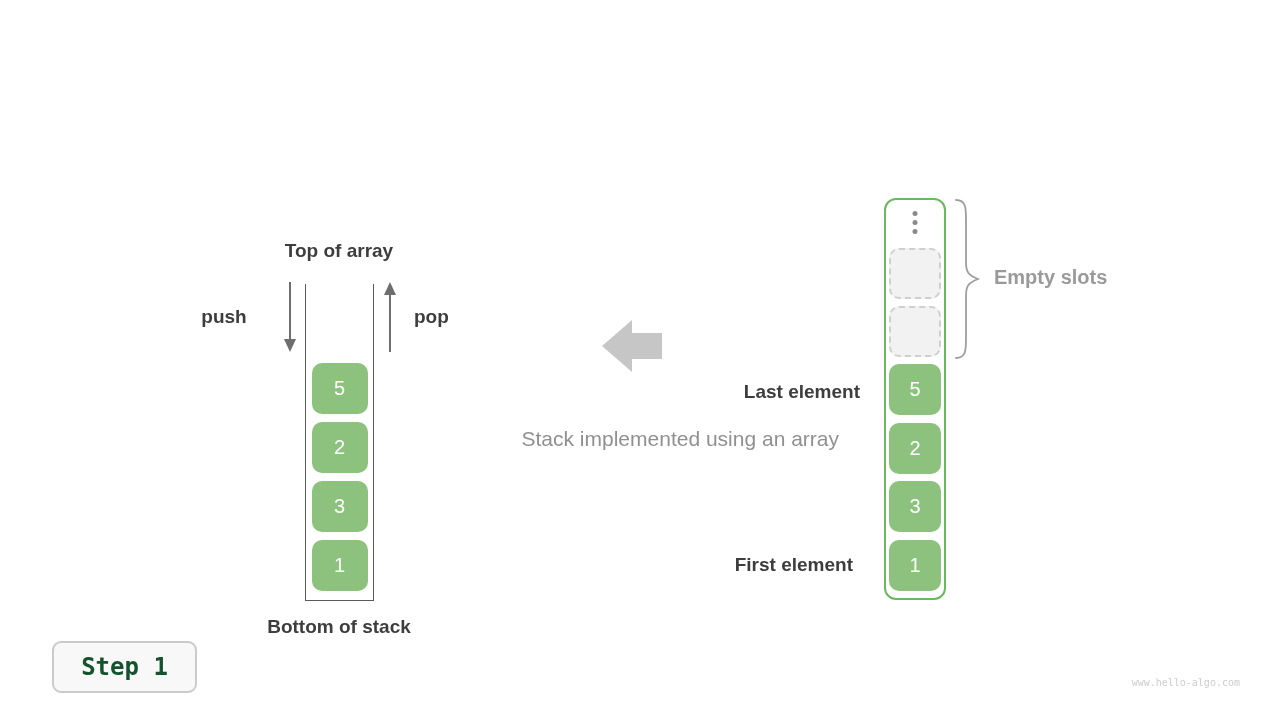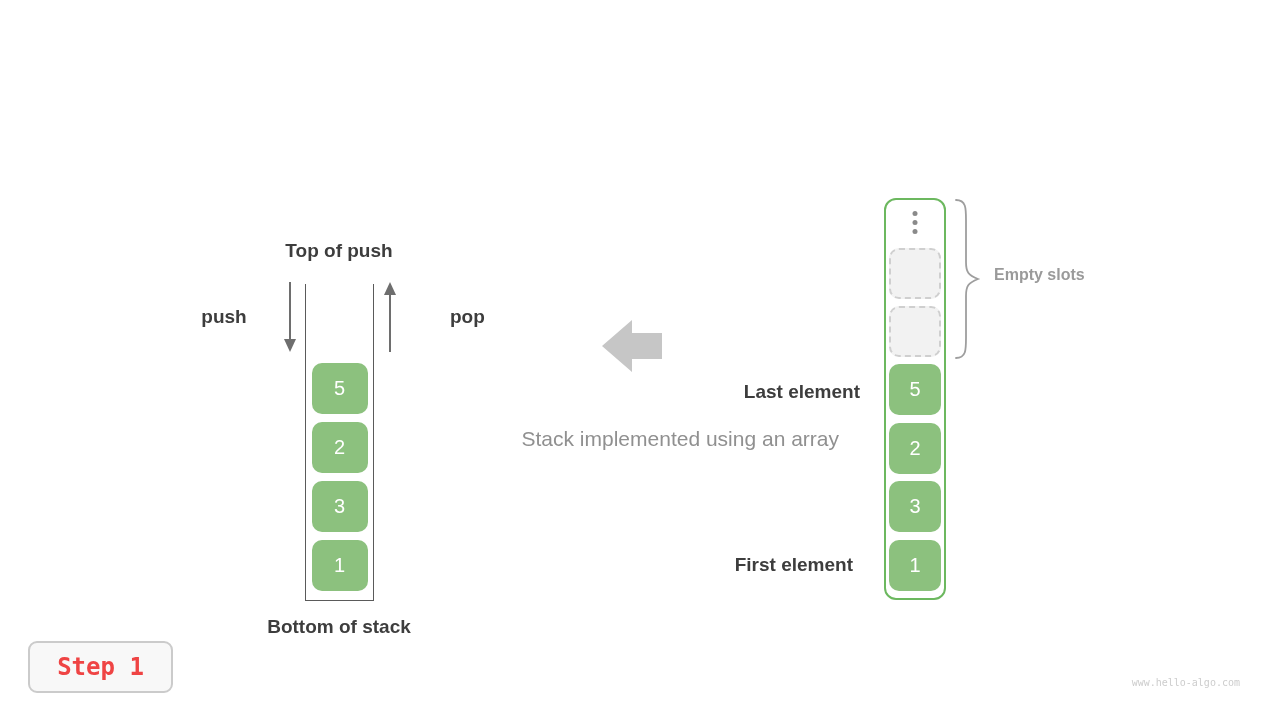--- a/index.html
+++ b/index.html
@@ -8,21 +8,21 @@
 
   .abs { position: absolute; }
 
   .label-dark {
     font-weight: bold;
     font-size: 19px;
     color: #3d3d3d;
   }
   .label-gray {
     font-weight: bold;
-    font-size: 16px;
+    font-size: 20px;
     color: #9a9a9a;
   }
 
   
   .stack-title { left: 239px; top: 240px; width: 200px; text-align: center; }
   .stack-bottom-title { left: 229px; top: 616px; width: 220px; text-align: center; }
 
   .stack-container {
     left: 305px; top: 284px; width: 69px; height: 317px;
     border-left: 1.5px solid #5a5a5a;
@@ -33,21 +33,21 @@
   }
 
   .cell {
     width: 56px; height: 51px; border-radius: 10px;
     background: #8cc17e;
     color: #ffffff; font-size: 20px; font-weight: 500;
     display: flex; align-items: center; justify-content: center;
   }
 
   .push-label { left: 179px; top: 306px; width: 90px; text-align: center; }
-  .pop-label  { left: 414px; top: 306px; width: 90px; text-align: left; margin-left: 36px; }
+  .pop-label  { left: 414px; top: 306px; width: 90px; text-align: left; }
 
   
   .caption {
     left: 439px; top: 427px; width: 400px; text-align: right;
     font-size: 21px; color: #909090;
   }
 
   
   .array-container {
     left: 884px; top: 198px; width: 62px; height: 402px;
@@ -74,36 +74,36 @@
     display: flex; flex-direction: column; gap: 4px; align-items: center;
     position: absolute; }
   .dot { width: 5px; height: 5px; border-radius: 50%; background: #8a8a8a; }
 
   .empty-slots-label { left: 994px; top: 266px; }
   .last-element-label  { left: 640px; top: 381px; width: 220px; text-align: right; }
   .first-element-label { left: 640px; top: 554px; width: 213px; text-align: right; }
 
   
   .step-chip {
-    left: 28px; top: 641px; width: 145px; height: 52px;
+    left: 52px; top: 641px; width: 145px; height: 52px;
     border: 2px solid #cbcbcb; border-radius: 9px; background: #f8f8f8;
     display: flex; align-items: center; justify-content: center;
     font-family: "DejaVu Sans Mono", monospace;
-    font-weight: bold; font-size: 24px; color: #ef4444;
+    font-weight: bold; font-size: 24px; color: #14532d;
   }
   .watermark {
     left: 1010px; top: 677px; width: 230px; text-align: right;
     font-family: "DejaVu Sans Mono", monospace;
     font-size: 10px; color: #cdcdcd;
   }
 </style>
 </head>
 <body>
 
-<div class="abs label-dark stack-title">Top of push</div>
+<div class="abs label-dark stack-title">Top of array</div>
 
 <div class="abs label-dark push-label">push</div>
 <svg class="abs" style="left:283px;top:282px;" width="14" height="70">
   <line x1="7" y1="0" x2="7" y2="58" stroke="#6e6e6e" stroke-width="2"></line>
   <polygon points="1,57 13,57 7,70" fill="#6e6e6e"></polygon>
 </svg>
 
 <div class="abs label-dark pop-label">pop</div>
 <svg class="abs" style="left:383px;top:282px;" width="14" height="70">
   <line x1="7" y1="12" x2="7" y2="70" stroke="#6e6e6e" stroke-width="2"></line>

